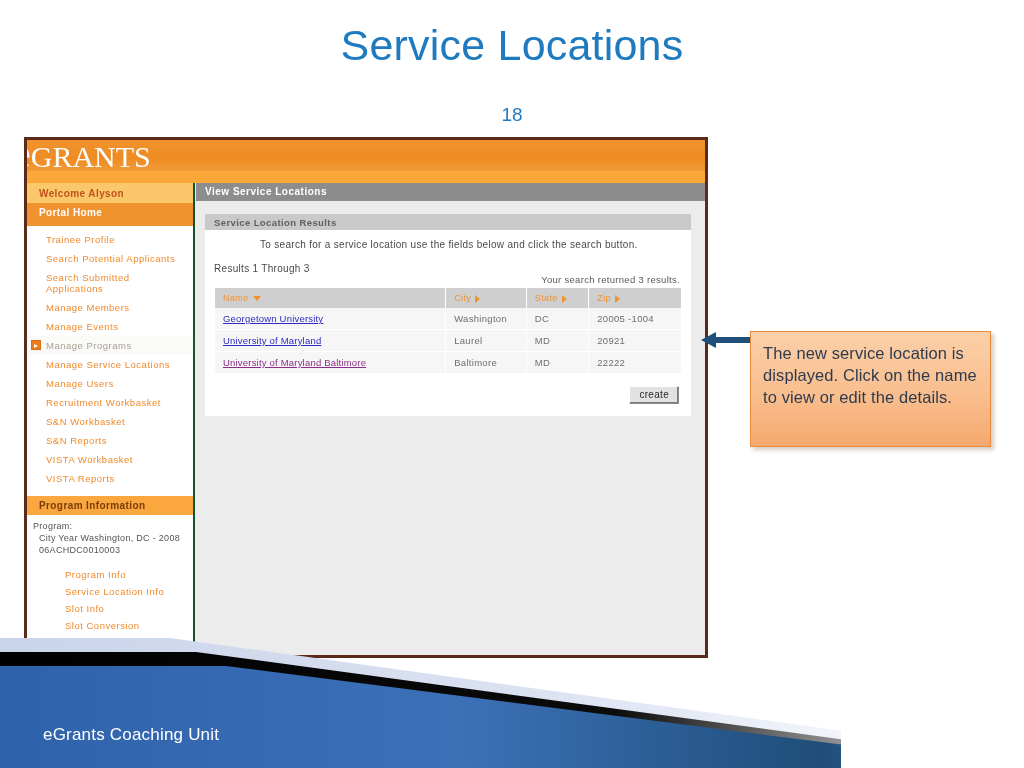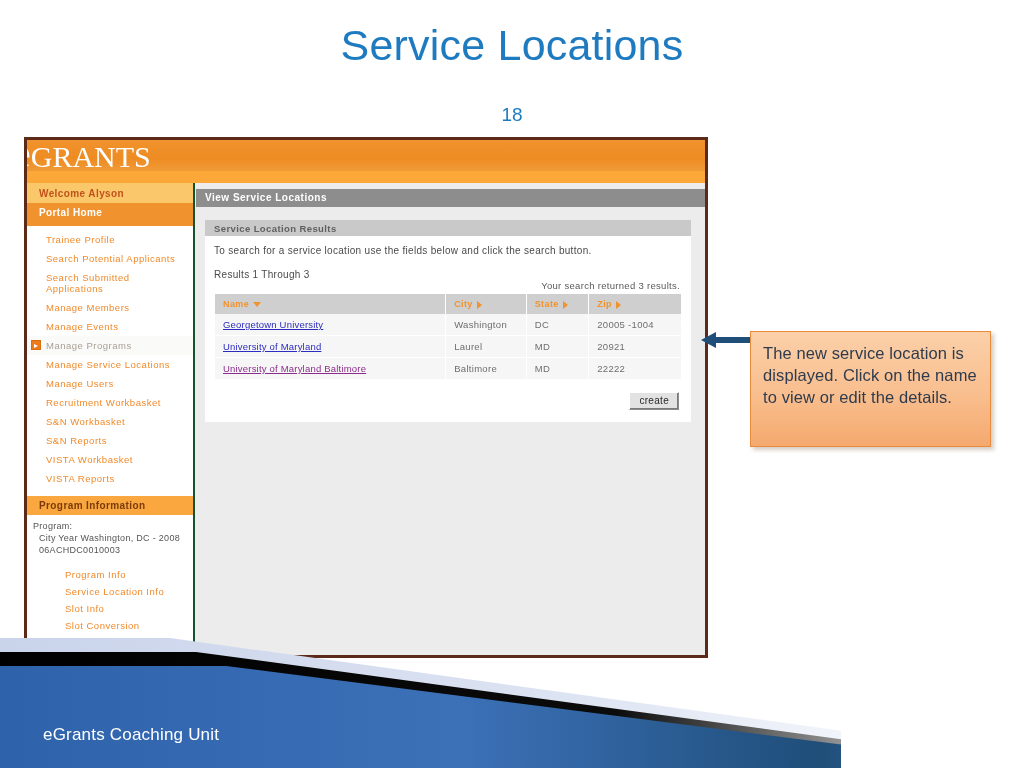--- a/index.html
+++ b/index.html
@@ -174,21 +174,20 @@
     padding: 0;
   }
   .page-head {
     height: 18px;
     background: #8D8D8D;
     color: #ffffff;
     font-size: 10px;
     font-weight: bold;
     letter-spacing: 0.5px;
     padding: 3px 0 0 9px;
-    margin-top: 6px;
   }
   .panel {
     margin: 13px 14px 0 9px;
     background: #ffffff;
     border: 0;
   }
   .panel-head {
     height: 17px;
     background: #C9C9C9;
     color: #606060;
@@ -197,20 +196,21 @@
     letter-spacing: 0.4px;
     padding: 3px 0 0 9px;
     border-bottom: 1px solid #ffffff;
   }
   .panel-body { background: #ffffff; padding: 8px 9px 10px 9px; }
   .intro-text {
     font-size: 10px;
     color: #4A4A4A;
     letter-spacing: 0.3px;
     margin-bottom: 13px;
+    margin-left: 46px;
   }
   .results-line {
     font-size: 10px;
     color: #4A4A4A;
     letter-spacing: 0.3px;
   }
   .returned-line {
     font-size: 9.5px;
     color: #5A5A5A;
     letter-spacing: 0.3px;
@@ -222,21 +222,21 @@
 
   table.results {
     width: 100%;
     border-collapse: separate;
     border-spacing: 1px 0;
     font-size: 9.5px;
   }
   table.results th {
     background: #CFCFCF;
     color: #F0922E;
-    font-weight: bold;
+    font-weight: normal;
     text-align: left;
     letter-spacing: 0.4px;
     padding: 5px 0 5px 8px;
     font-size: 9px;
     white-space: nowrap;
   }
   table.results th .sort-desc {
     display: inline-block;
     margin-left: 4px;
     width: 0; height: 0;

